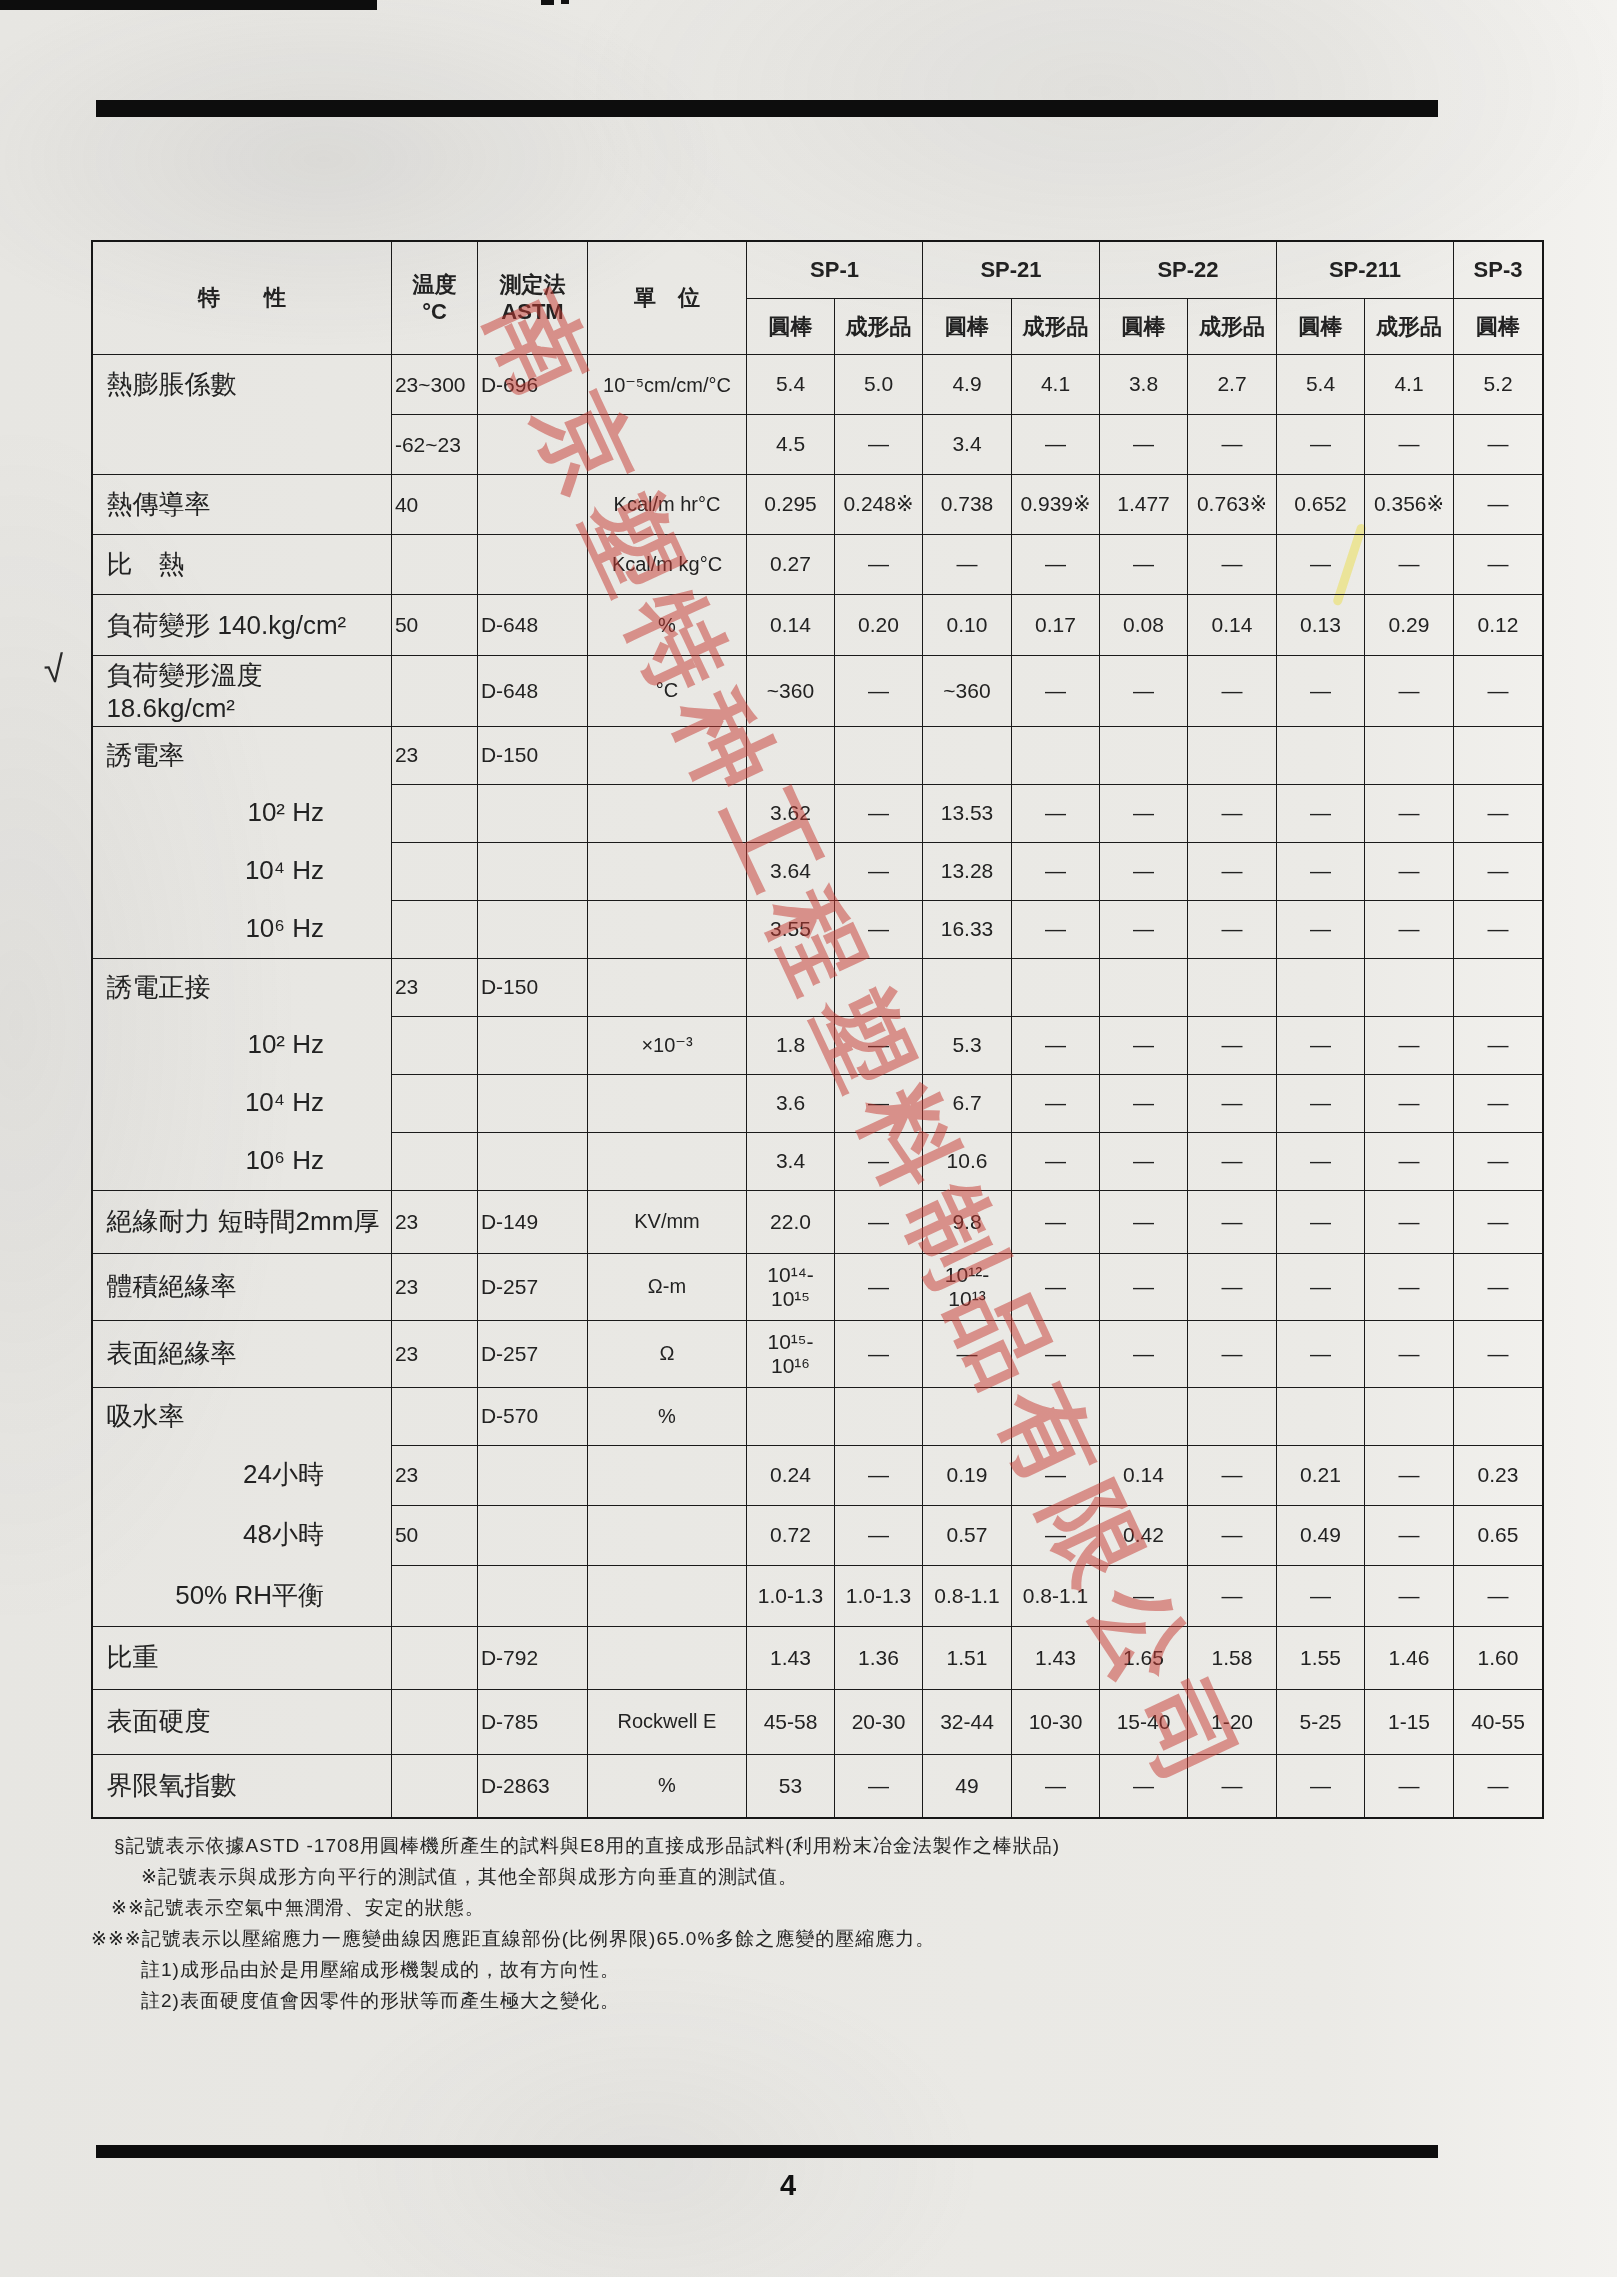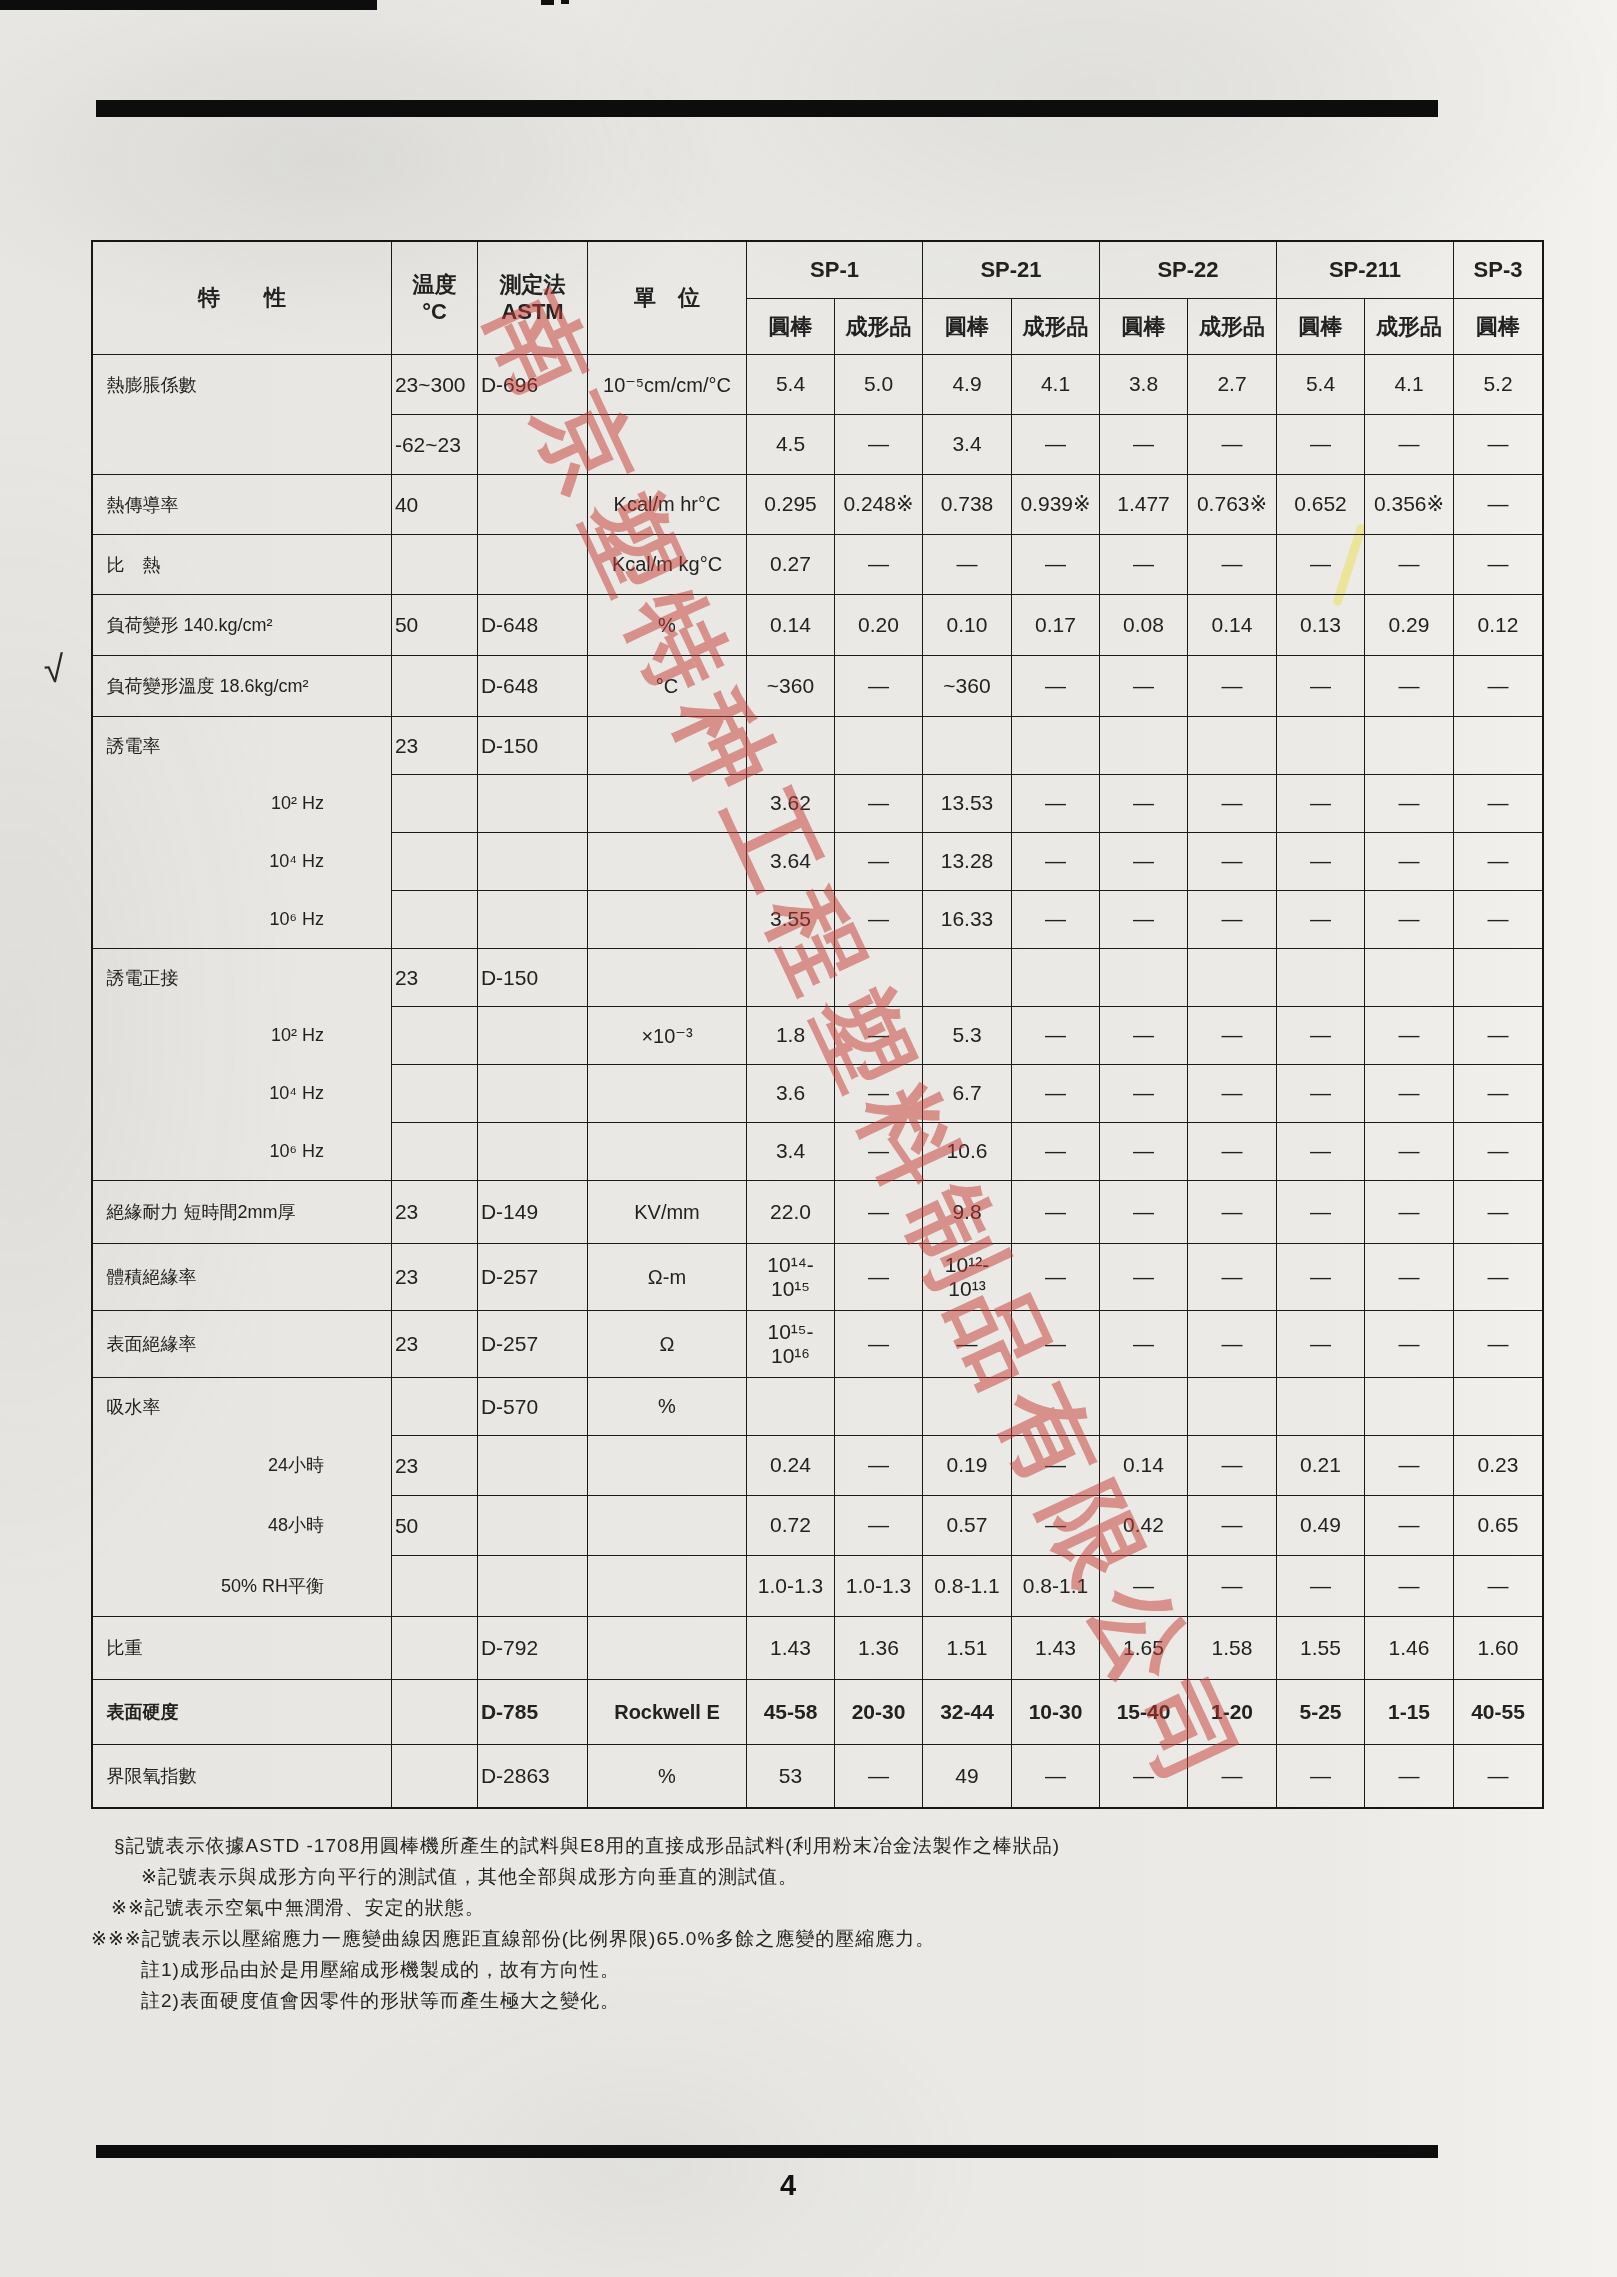--- a/index.html
+++ b/index.html
@@ -21,21 +21,21 @@
 
   table#t { position:absolute; left:91px; top:240px; width:1453px;
     border:2.9px solid #161616; border-collapse:separate; border-spacing:0;
     table-layout:fixed; }
   #t th, #t td { border-left:1.9px solid #1a1a1a; border-top:1.9px solid #1a1a1a;
     vertical-align:middle; padding:1.9px 2.9px; }
   #t .first { border-left:none;margin-left:16px; }
   #t .top { border-top:none; }
   #t .cont { border-top:none !important; }
   #t th { font-size:22px; font-weight:bold; text-align:center; white-space:pre-line; line-height:1.25; }
-  #t td.c-label { text-align:left; padding-left:13.4px; font-size:18px; }
+  #t td.c-label { text-align:left; padding-left:13.4px; font-size:26px; }
   #t td.c-label.cont { text-align:right; padding-right:67px; }
   #t td.c-temp, #t td.c-method { font-size:21px; text-align:left; }
   #t td.c-unit { font-size:20px; text-align:center; }
   #t td.c-val { font-size:21px; text-align:center; white-space:pre-line; line-height:1.15; }
 
   #watermark { position:absolute; left:576px; top:274px; transform:rotate(65deg);
     transform-origin:0 0; font-size:96px; font-weight:bold; letter-spacing:13.4px;
     color:rgba(198,55,48,0.50); white-space:nowrap; z-index:5; pointer-events:none; }
   #check-mark { position:absolute; left:44px; top:649px; font-size:37px; color:#2a2a2a;
     transform:rotate(-4deg); }
@@ -430,21 +430,21 @@
           <td class="c-val">1.43</td>
           <td class="c-val">1.36</td>
           <td class="c-val">1.51</td>
           <td class="c-val">1.43</td>
           <td class="c-val">1.65</td>
           <td class="c-val">1.58</td>
           <td class="c-val">1.55</td>
           <td class="c-val">1.46</td>
           <td class="c-val">1.60</td>
         </tr>
-        <tr style="height: 65px; font-weight: bold;">
+        <tr style="height: 65px;">
           <td class="c-label first">表面硬度</td>
           <td class="c-temp"></td>
           <td class="c-method">D-785</td>
           <td class="c-unit">Rockwell E</td>
           <td class="c-val">45-58</td>
           <td class="c-val">20-30</td>
           <td class="c-val">32-44</td>
           <td class="c-val">10-30</td>
           <td class="c-val">15-40</td>
           <td class="c-val">1-20</td>

